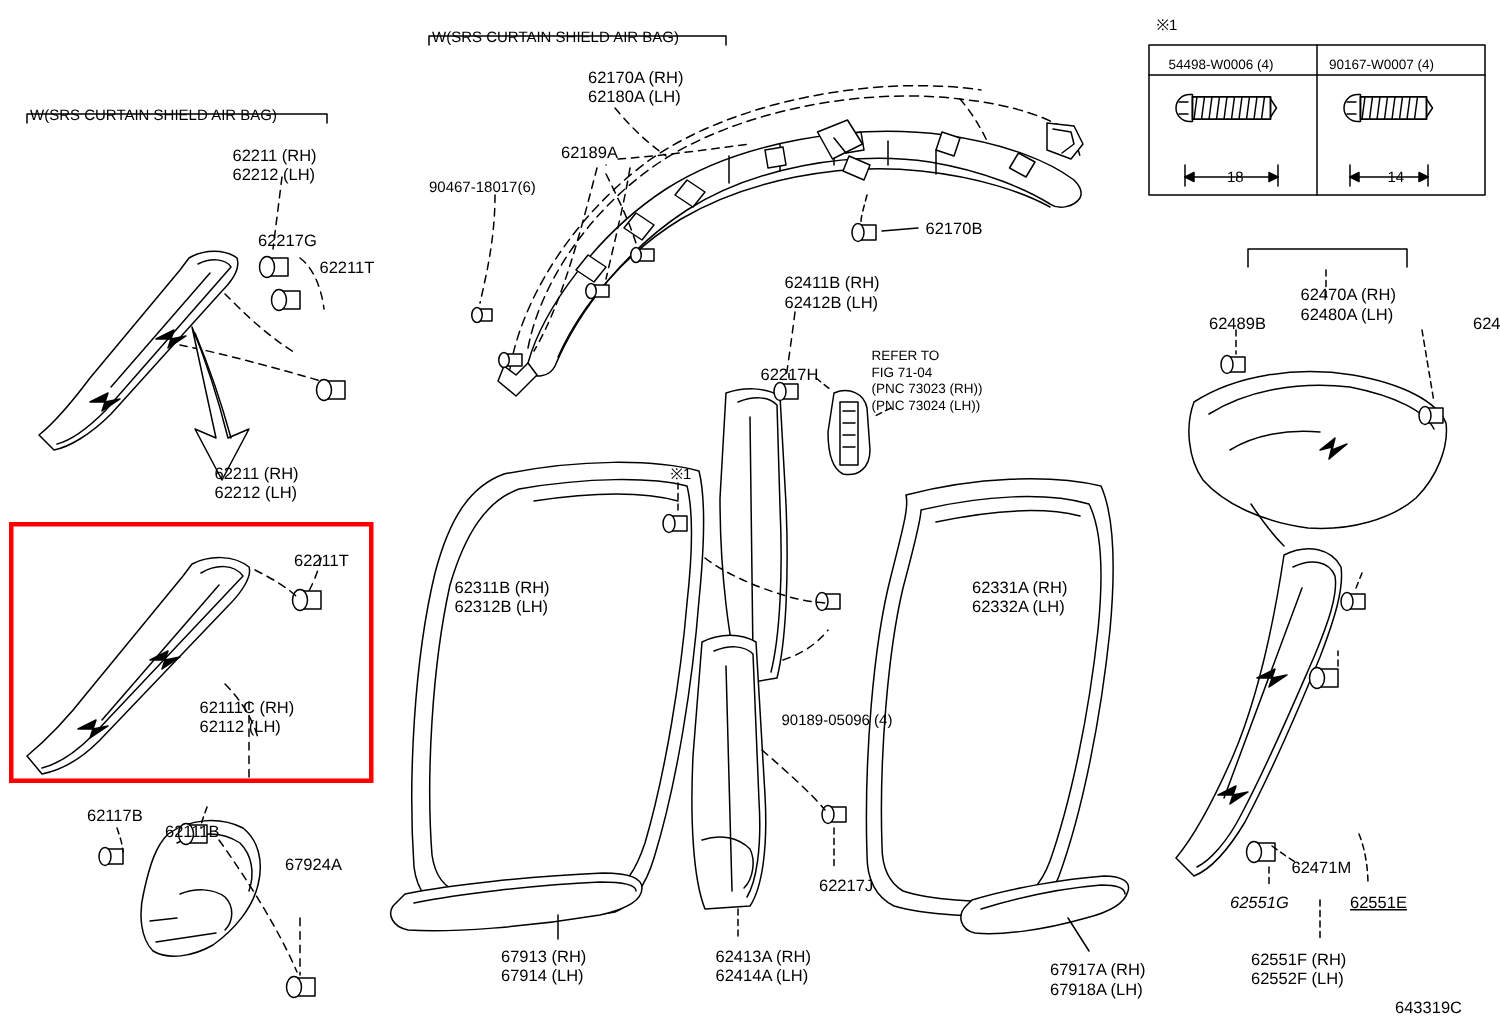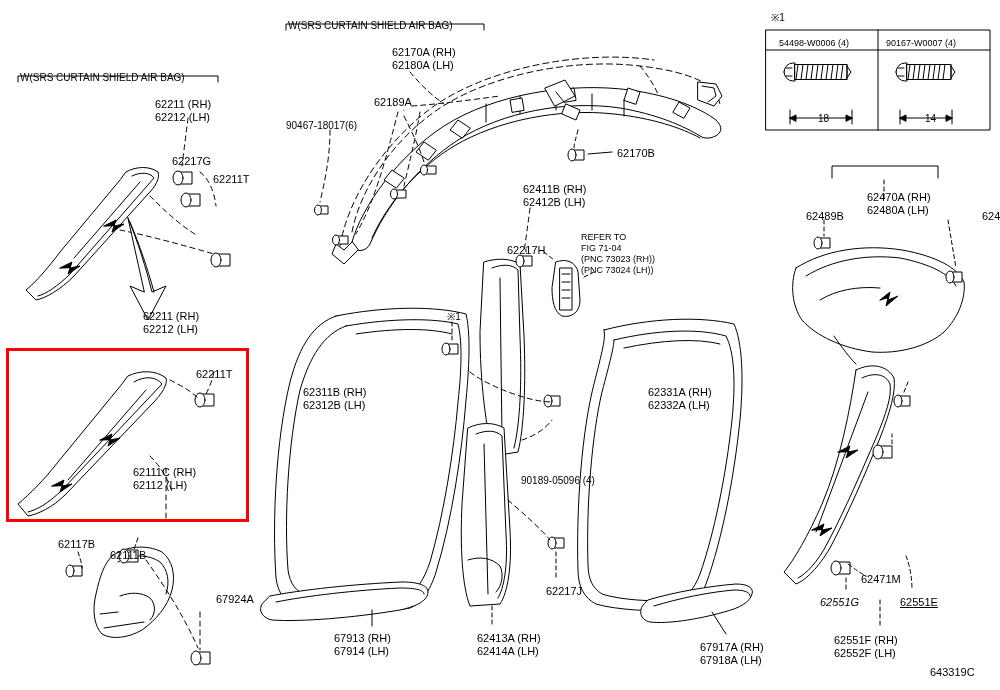--- a/index.html
+++ b/index.html
@@ -335,21 +335,21 @@
 62212 (LH)</div>
       <div class="lbl" style="left: 172px; top: 155px;">62217G</div>
       <div class="lbl" style="left: 213px; top: 173px;">62211T</div>
       <div class="lbl" style="left: 143px; top: 310px;">62211 (RH)
 62212 (LH)</div>
       <div class="lbl" style="left: 196px; top: 368px;">62211T</div>
       <div class="lbl" style="left: 133px; top: 466px;">62111C (RH)
 62112 (LH)</div>
       <div class="lbl" style="left: 110px; top: 521px; margin-top: 28px;">62111B</div>
       <div class="lbl" style="left: 58px; top: 538px;">62117B</div>
-      <div class="lbl" style="left: 190px; top: 593px; margin-left: 26px;">67924A</div>
+      <div class="lbl" style="left: 190px; top: 571px;">67924A</div>
       <div class="lbl" style="left: 523px; top: 183px;">62411B (RH)
 62412B (LH)</div>
       <div class="lbl" style="left: 507px; top: 244px;">62217H</div>
       <div class="lbl tiny" style="left: 581px; top: 232px;">REFER TO
 FIG 71-04
 (PNC 73023 (RH))
 (PNC 73024 (LH))</div>
       <div class="lbl small" style="left: 447px; top: 311px;">※1</div>
       <div class="lbl" style="left: 303px; top: 386px;">62311B (RH)
 62312B (LH)</div>

